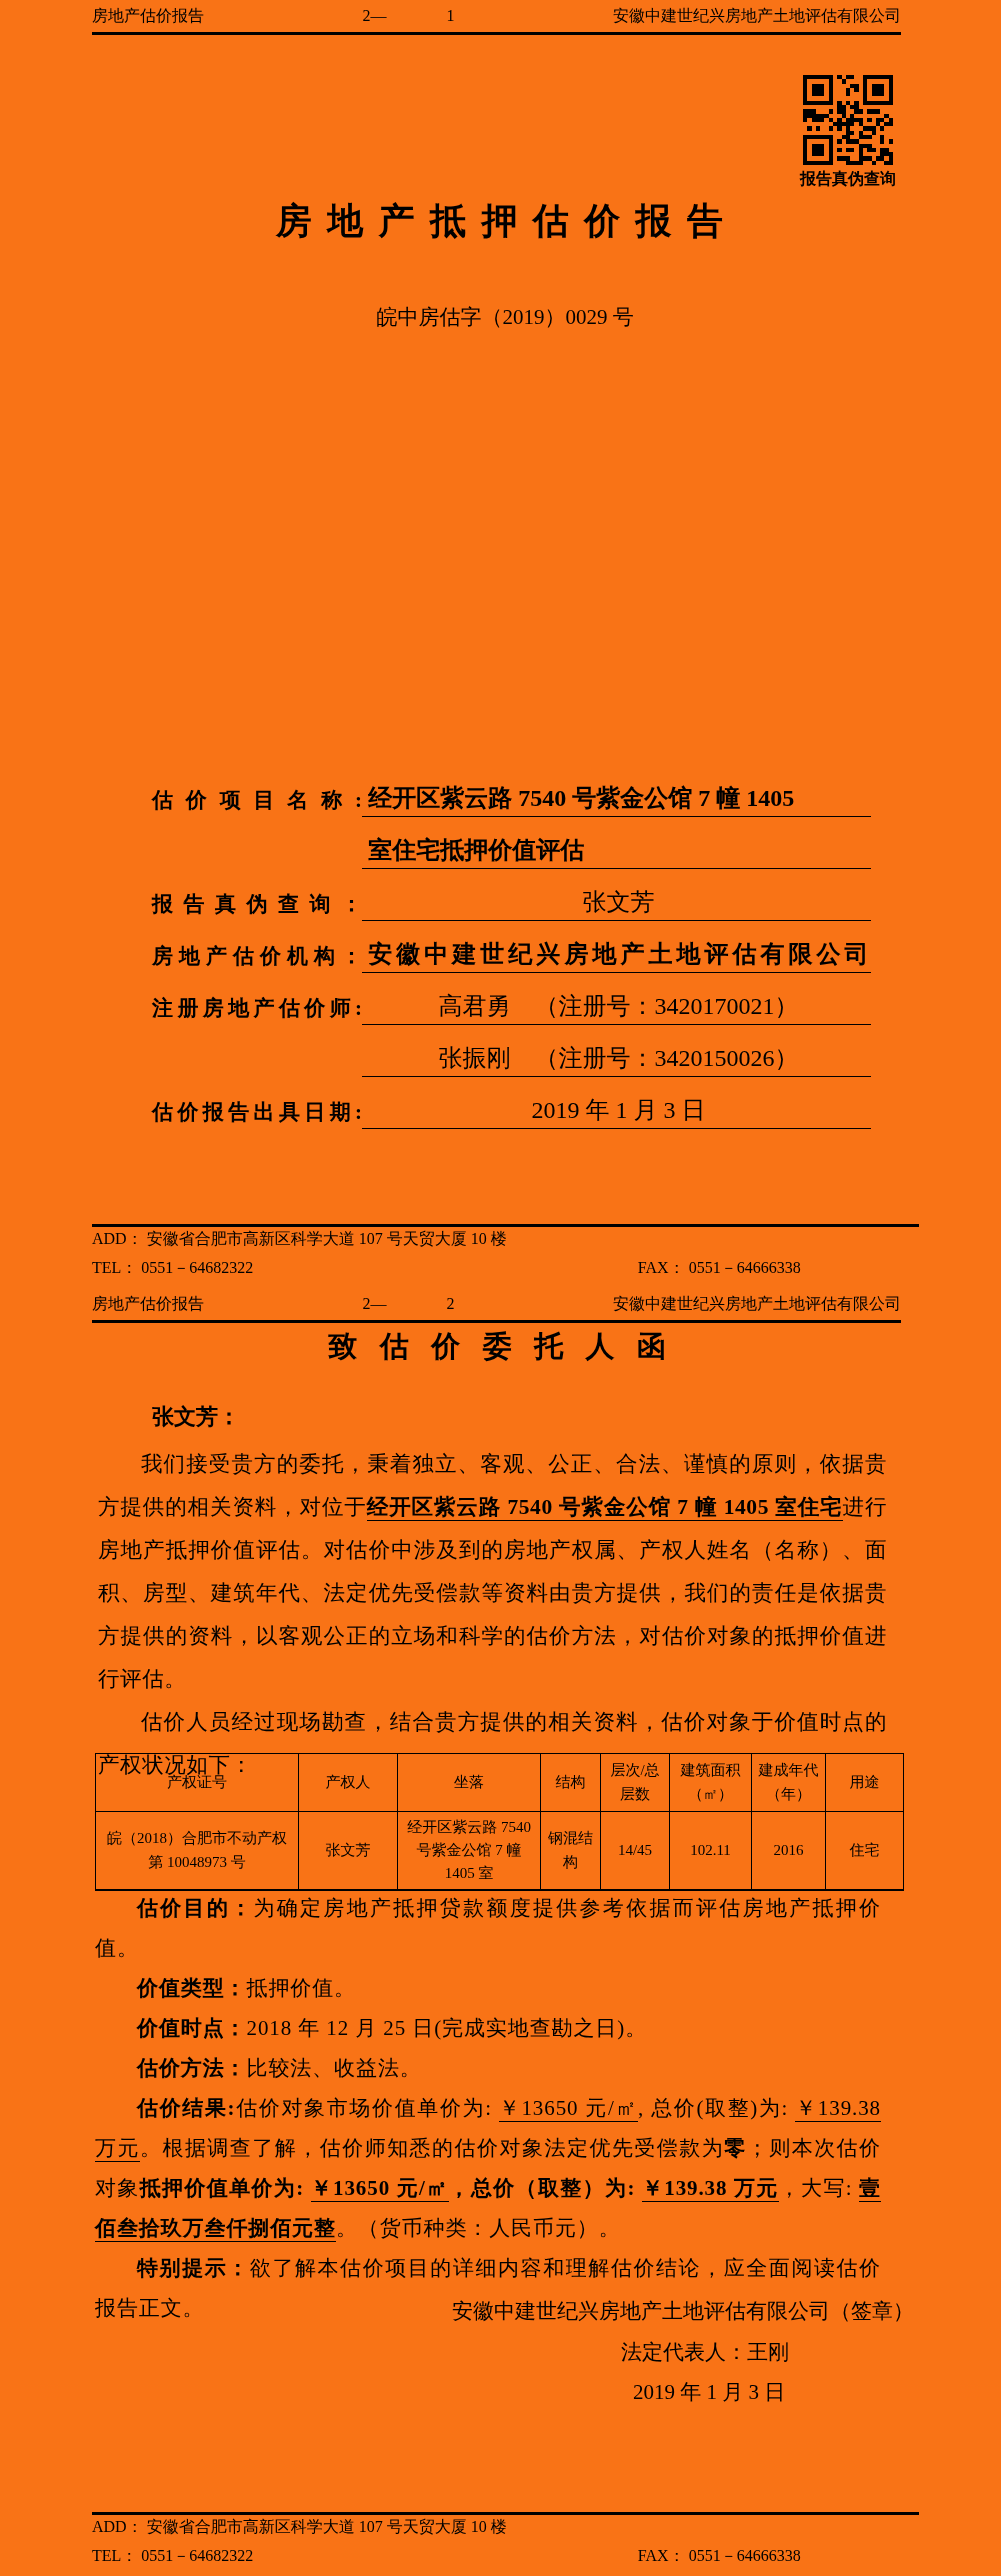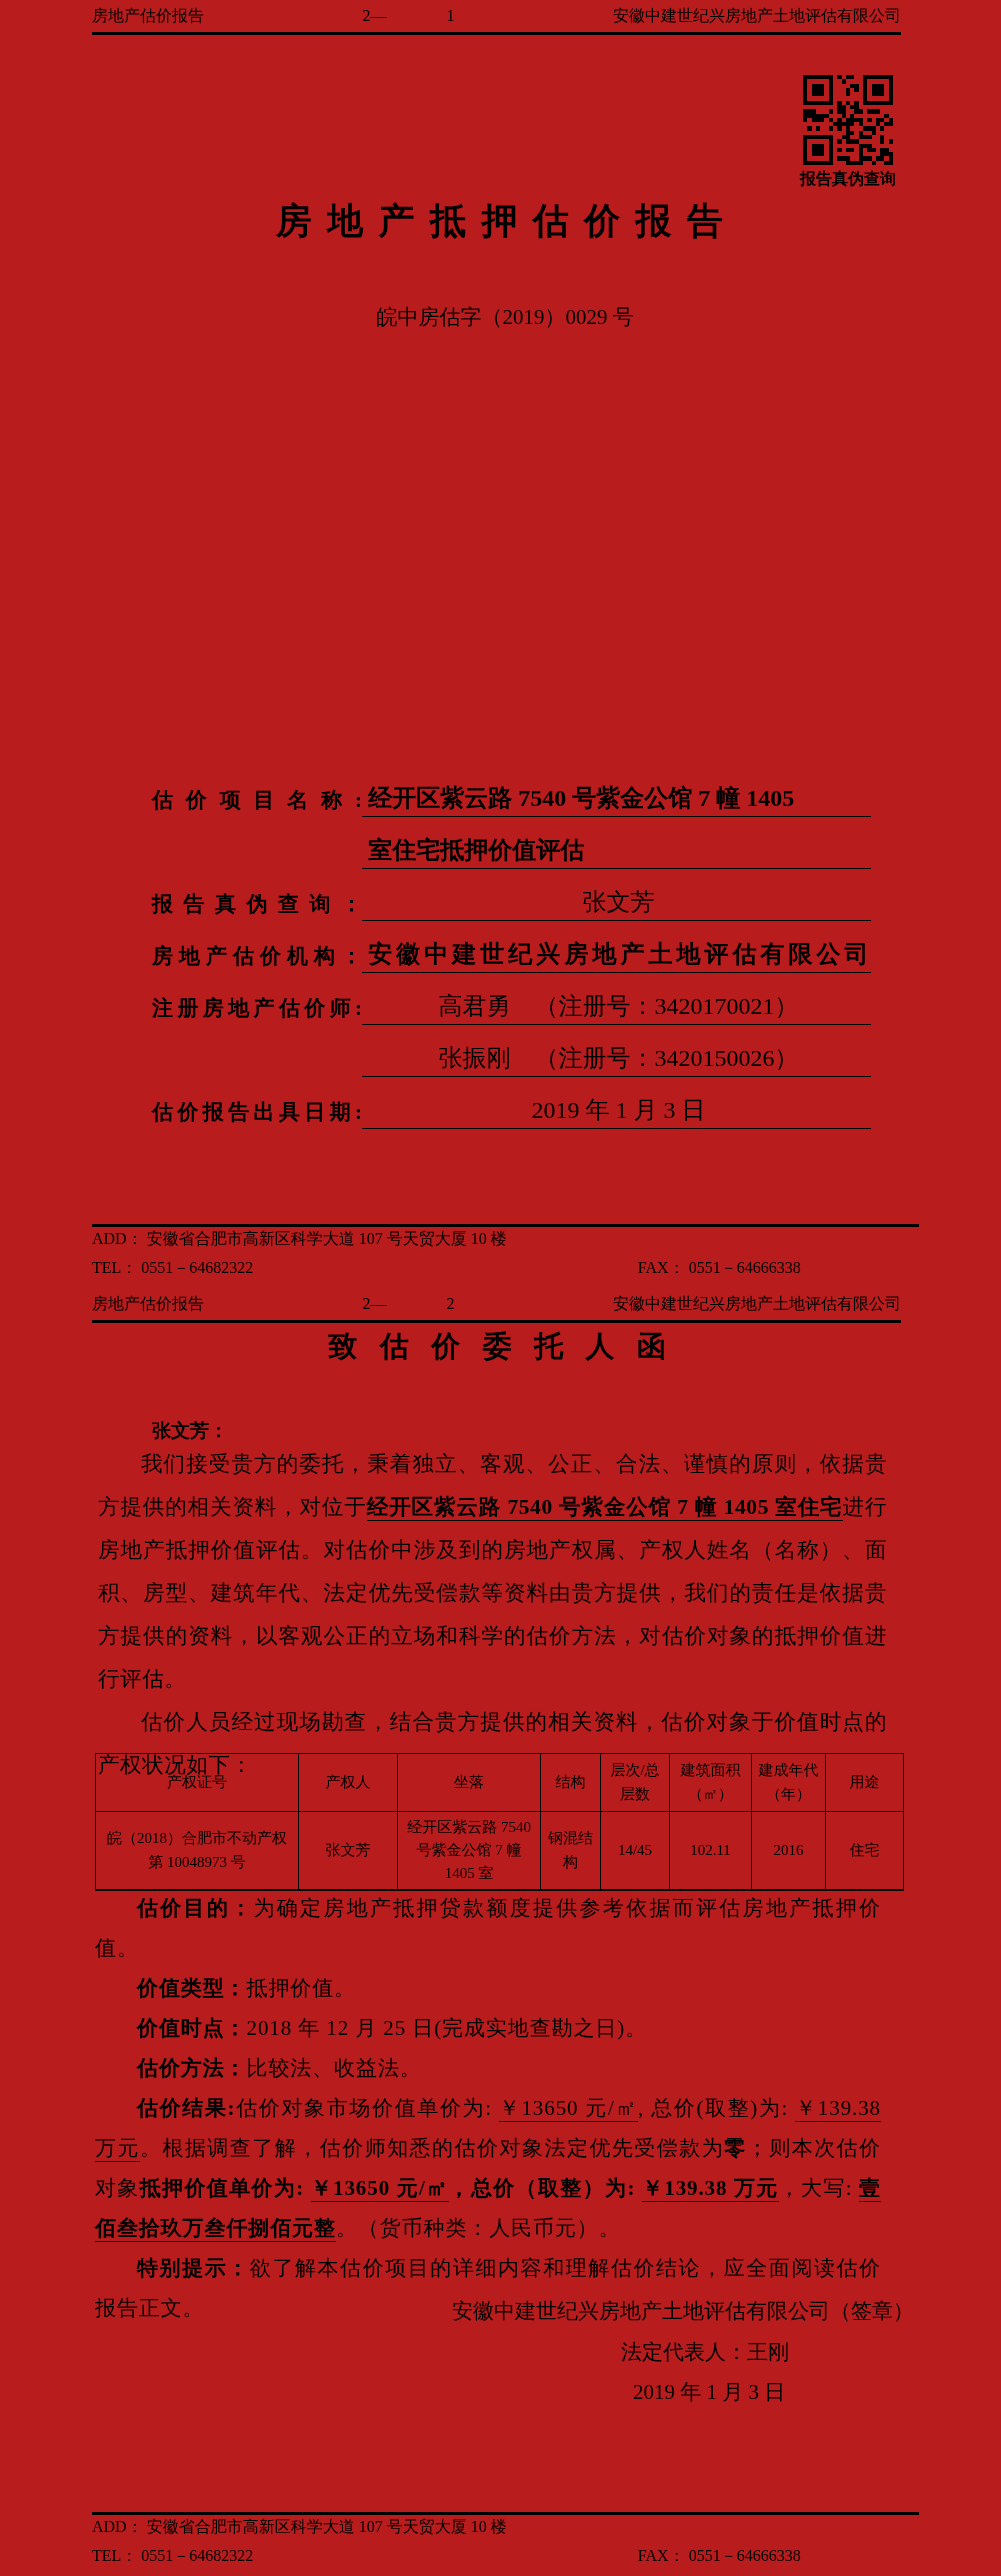--- a/index.html
+++ b/index.html
@@ -2,21 +2,21 @@
 <html style="font-size:10px"><head>
 <meta charset="utf-8">
 <style>
   * { margin:0; padding:0; box-sizing:border-box; }
   html,body { background:#ffffff; }
   body {
     width:1002px;
     font-family:"Liberation Serif","DejaVu Serif",serif;
     color:#000;
   }
-  .page { position:relative; width:1002px; height:1288px; background:#b91c1c; overflow:hidden; }
+  .page { position:relative; width:1002px; height:1288px; background:#f97316; overflow:hidden; }
 
   
   .pg-header {
     position:absolute; top:6.3px; left:92px; right:101px;
     display:flex; align-items:baseline;
     font-size:16px; border-bottom:3.2px solid #000; padding-bottom:5px;
   }
   .hd-mid { flex:1; display:flex; justify-content:center; gap:60px; }
   .pg-footer {
     position:absolute; top:1224px; left:92px; right:83px;
@@ -47,21 +47,21 @@
   }
   .v-bold { font-weight:bold; }
   .v-center { text-align:center; }
   .v-fill { text-align:justify; text-align-last:justify; }
 
   
   .letter-title {
     position:absolute; top:39px; left:0; width:100%;
     text-align:center; font-size:29px; font-weight:bold; letter-spacing:7.6px; white-space:nowrap;
   }
-  .salutation { position:absolute; top:114px; left:152px; font-size:19px; font-weight:bold;margin-top:16px; }
+  .salutation { position:absolute; top:114px; left:152px; font-size:22px; font-weight:bold; }
   .letter {
     position:absolute; top:155px; left:98px; width:789px;
     font-size:21.5px; line-height:43px; letter-spacing:0.6px; text-align:justify;
   }
   .letter p { text-indent:2em; }
   .apptable-wrap { position:absolute; top:465px; left:95px; width:808px; }
   table.apptable {
     width:100%; border-collapse:collapse; table-layout:fixed;
     border-top:1.3px solid #000; border-bottom:2.5px solid #000;
     font-size:15px;

